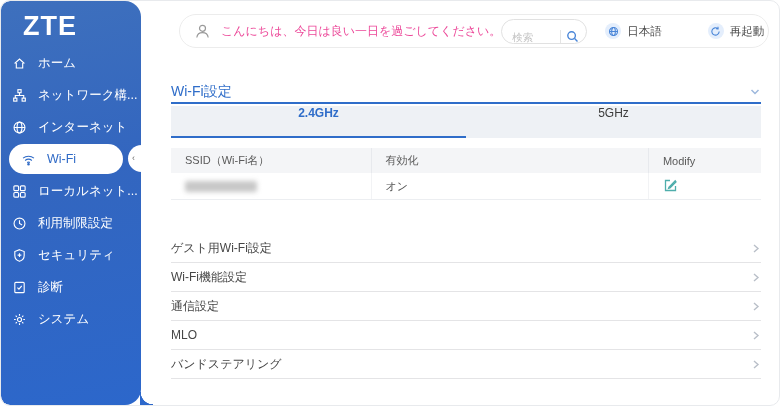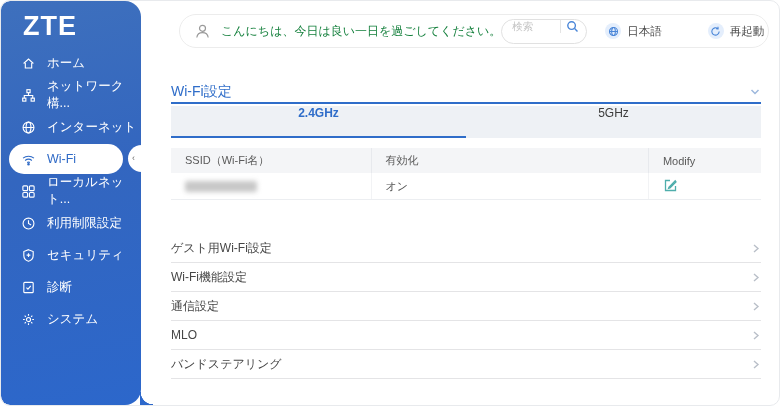--- a/index.html
+++ b/index.html
@@ -9,40 +9,40 @@
          border:1px solid #e8eaed; border-radius:10px; overflow:hidden; }
 
   
   .sidebar { position:absolute; left:0; top:0; bottom:0; width:140px; z-index:2;
              background:linear-gradient(168deg,#3e70bd 0%,#3366bf 42%,#2c67cb 100%);
              border-radius:9px 16px 16px 9px; }
   .logo { position:absolute; left:22px; top:10px; color:#fff; font-size:27px;
           font-weight:bold; letter-spacing:1px; }
   .menu { position:absolute; left:0; top:46px; right:0; list-style:none; }
   .menu-item { height:32px; display:flex; align-items:center; gap:11px;
-               padding-left:20px; color:#fff; font-size:12.5px; cursor:pointer; }
+               padding-left:11px; color:#fff; font-size:12.5px; cursor:pointer; }
   .menu-item .ic { width:15px; height:15px; flex:0 0 15px; display:flex; }
   .menu-item.active { background:#fff; color:#2f6ac6; height:30px; margin:1px 18px 1px 8px;
                       padding-left:12px; border-radius:16px; }
   .menu-item svg { stroke:currentColor; fill:none; stroke-width:1.2; width:15px; height:15px; }
   .notch { position:absolute; left:127px; top:144px; width:27px; height:27px; z-index:3;
            background:#fff; border-radius:50%; display:flex; align-items:center; }
   .notch span { color:#6b6b6b; font-size:9px; line-height:1; padding-left:4px; }
   .corner-reveal { position:absolute; left:139px; bottom:0; width:13px; height:13px; z-index:1;
            background:radial-gradient(circle at 100% 0, rgba(0,0,0,0) 12px, #2d68cb 12.5px); }
 
   
   .header { position:absolute; left:178px; top:13px; width:590px; height:34px;
             border:1px solid #ececec; border-radius:17px; display:flex; align-items:center;
             padding:0 13px; background:#fff; z-index:2; }
   .header .person { width:19px; height:19px; }
   .header .person svg { stroke:#9a9a9a; fill:none; stroke-width:1.2; width:19px; height:19px; }
-  .greeting { margin-left:9px; font-size:12px; color:#15803d; white-space:nowrap; }
+  .greeting { margin-left:9px; font-size:12px; color:#ec4899; white-space:nowrap; }
   .search { margin-left:auto; width:92px; height:25px; border:1px solid #e1e1e1;
-            border-radius:13px; display:flex; align-items:flex-start; padding:0 7px 0 10px; }
+            border-radius:13px; display:flex; align-items:flex-end; padding:0 7px 0 10px; }
   .search input { border:none; outline:none; width:48px; font-size:10.5px; color:#666;
             font-family:inherit; }
   .search input::placeholder { color:#c3c3c3; }
   .search .sep { width:1px; height:13px; background:#e4e4e4; margin:0 5px 0 auto; }
   .search svg { stroke:#4a86d8; fill:none; stroke-width:1.4; width:13px; height:13px; }
   .hgroup { display:flex; align-items:center; gap:6px; cursor:pointer; }
   .hgroup .circ { width:16px; height:16px; border-radius:50%; background:#e4eefc;
                   display:flex; align-items:center; justify-content:center; }
   .hgroup .circ svg { stroke:#4a86d8; fill:none; stroke-width:1.2; width:11px; height:11px; }
   .hgroup .lbl { font-size:11.5px; color:#4a4a4a; white-space:nowrap; }

